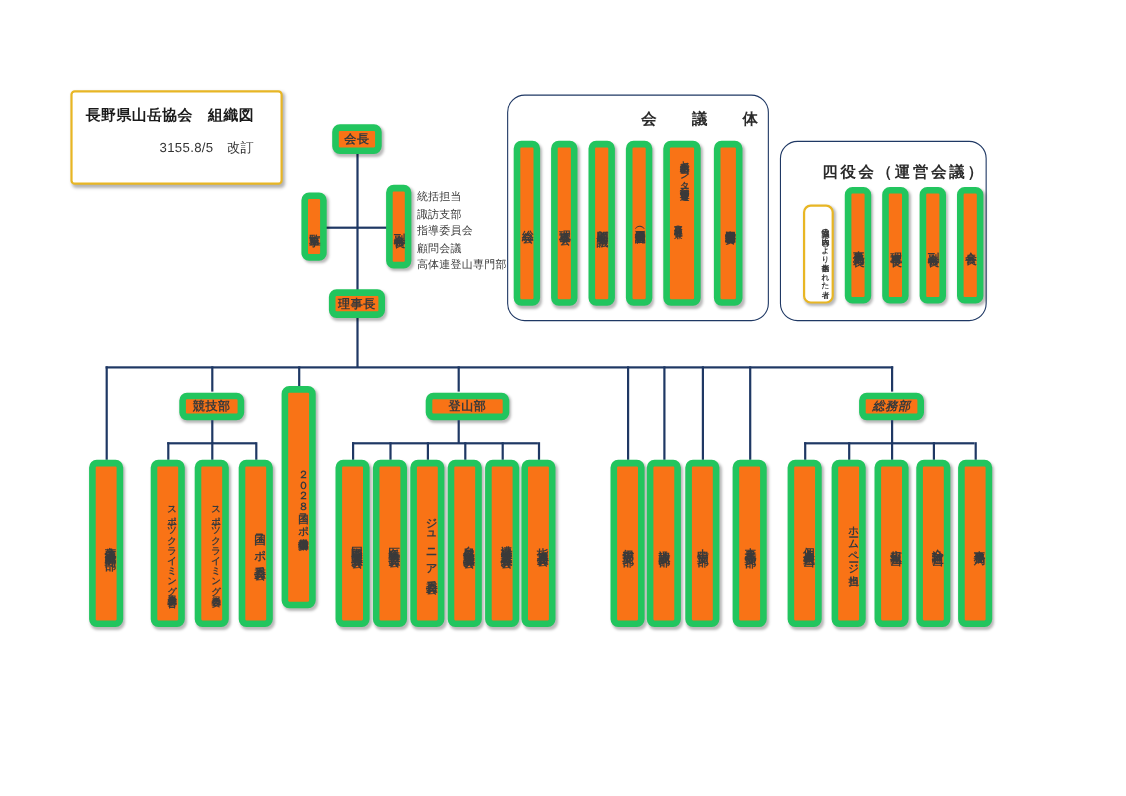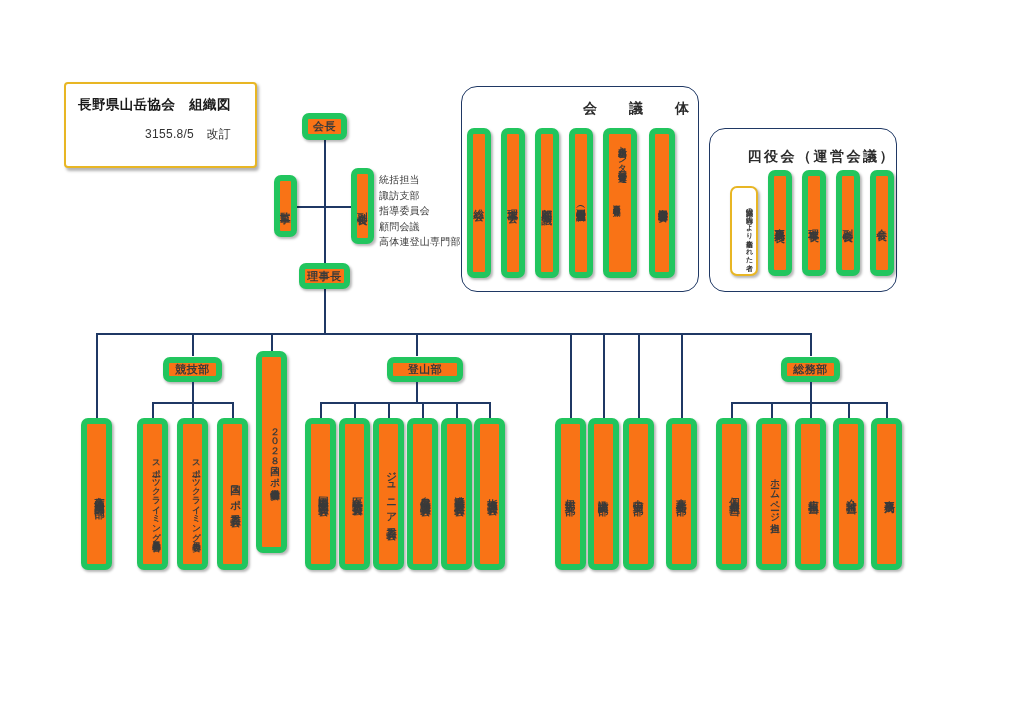--- a/index.html
+++ b/index.html
@@ -326,21 +326,21 @@
   <div class="box vert" style="left:588px; top:418px; width:31px; height:152px; align-items:center;">
     <span>諏訪支部</span>
   </div>
   <div class="box vert" style="left:623px; top:418px; width:31px; height:152px; align-items:center;">
     <span>中信支部</span>
   </div>
   <div class="box vert" style="left:666px; top:418px; width:31px; height:152px; align-items:center;">
     <span>東北信支部</span>
   </div>
 
-  <div class="box horiz" style="left:781px; top:357px; width:59px; height:25px;">
+  <div class="box horiz" style="left:781px; top:357px; width:59px; height:25px;font-style:italic;">
     <span>総務部</span>
   </div>
   <div class="ln v" style="left:810px; top:382px; height:21px;"></div>
   <div class="ln h" style="left:731px; top:402px; width:155px;"></div>
   <div class="ln v" style="left:731px; top:402px; height:16px;"></div>
   <div class="ln v" style="left:771px; top:402px; height:16px;"></div>
   <div class="ln v" style="left:810px; top:402px; height:16px;"></div>
   <div class="ln v" style="left:848px; top:402px; height:16px;"></div>
   <div class="ln v" style="left:886px; top:402px; height:16px;"></div>
 

